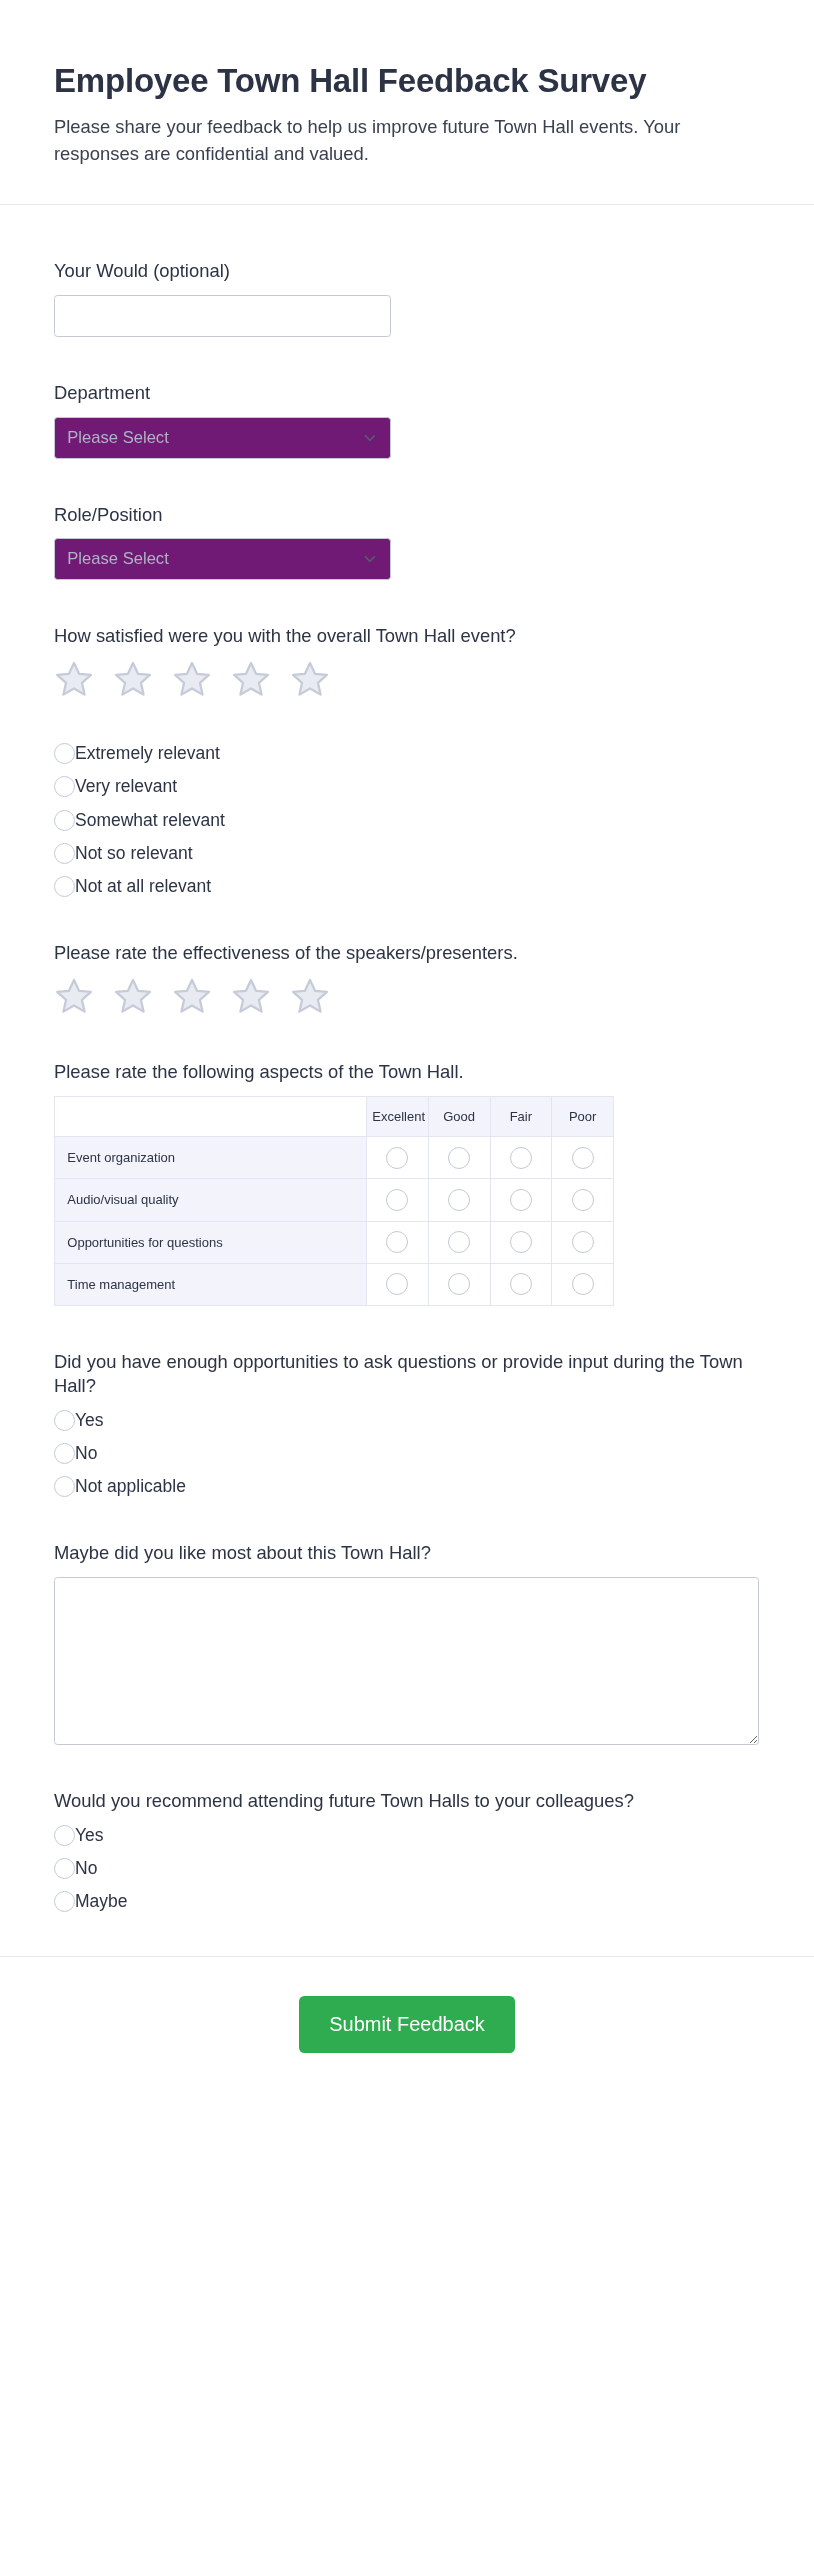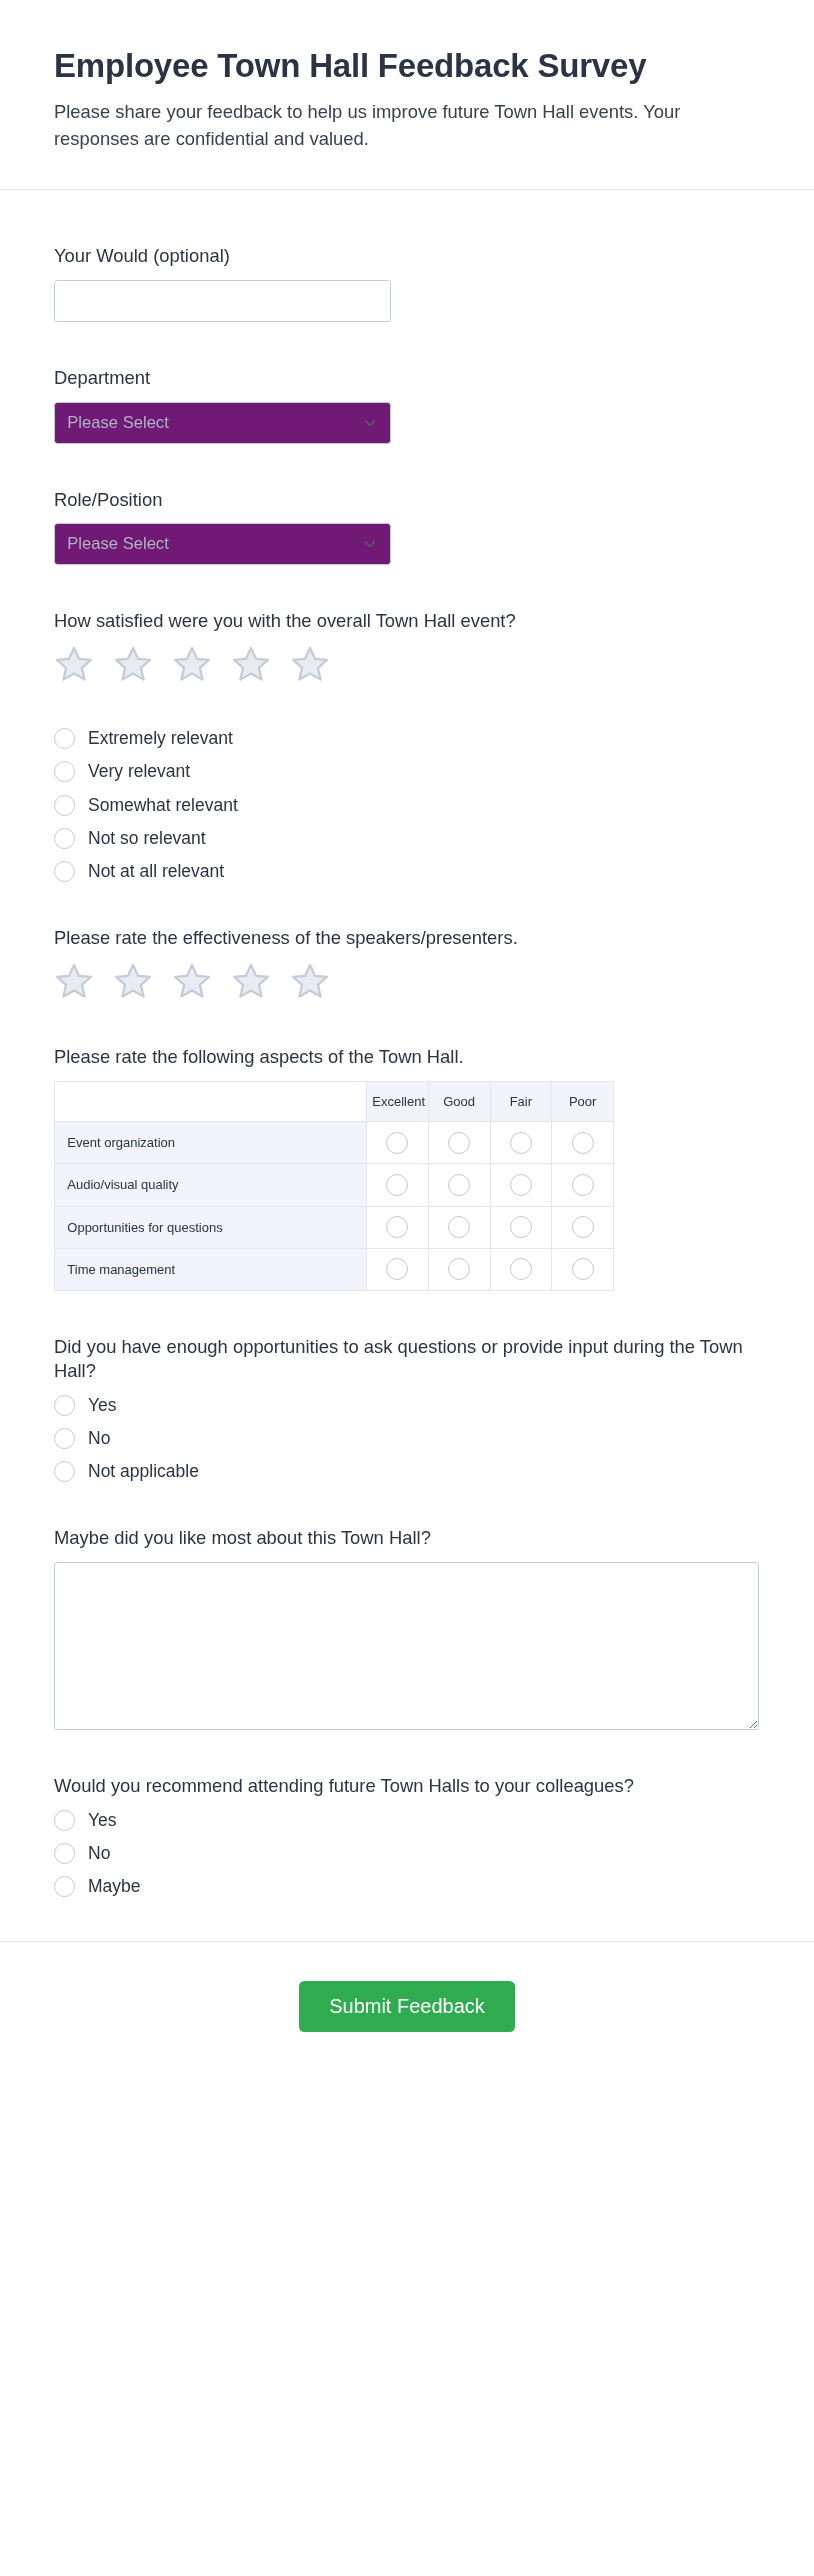--- a/index.html
+++ b/index.html
@@ -16,21 +16,21 @@
   }
   *{box-sizing:border-box}
   html,body{margin:0;padding:0;background:#fff}
   body{
     width:814px;
     font-family:"Liberation Sans","DejaVu Sans",sans-serif;
     color:var(--body-text);
   }
   .page{width:814px;min-height:2576px;background:#fff}
 
-  .header{padding:47px 54px 37px}
+  .header{padding:62px 54px 37px}
   .form-title{
     font-size:33px;font-weight:700;color:var(--heading);
     margin:0 0 14px;line-height:1.15;letter-spacing:-0.2px;
   }
   .form-subtitle{
     font-size:18.4px;line-height:1.45;color:#39404f;
     max-width:665px;margin:0;
   }
   .divider{border:none;border-top:0.9px solid var(--divider);margin:0}
 
@@ -53,21 +53,21 @@
     justify-content:space-between;padding:0 12.3px;cursor:pointer;
   }
   .select-placeholder{font-size:16.6px;color:var(--placeholder)}
   .chevron{flex-shrink:0}
 
   .stars{display:flex;gap:19px;margin-top:3.5px}
   .star{display:inline-flex;cursor:pointer}
   .star-path{fill:var(--star-fill);stroke:var(--star-stroke);stroke-width:1.4;stroke-linejoin:round}
 
   .opts{display:flex;flex-direction:column}
-  .opt{display:flex;align-items:flex-start;gap:13px;margin-bottom:12.3px;cursor:pointer}
+  .opt{display:flex;align-items:flex-start;margin-bottom:12.3px;cursor:pointer}
   .opt:last-child{margin-bottom:0}
   .radio{
     width:21px;height:21px;border-radius:50%;border:0.9px solid var(--input-border);
     background:#fff;display:inline-block;flex-shrink:0;
   }
   .opt-label{font-size:17.5px;color:var(--body-text);line-height:1.2}
 
   .matrix{border-collapse:collapse;width:560px;table-layout:fixed;margin-top:1.8px}
   .matrix th,.matrix td{border:0.9px solid var(--matrix-border)}
   .matrix col.label-col{width:312px}
@@ -88,21 +88,21 @@
     border-radius:3.5px;font-size:16.6px;padding:10.5px 11.4px;color:var(--body-text);
     font-family:inherit;outline:none;resize:both;background:#fff;display:block;
   }
 
   .submit-section{
     border-top:0.9px solid var(--divider);margin-top:24.5px;
     padding:39px 0 68px;display:flex;justify-content:center;
   }
   .submit-btn{
     background:var(--accent-green);color:#fff;border:none;border-radius:5.3px;
-    height:51px;padding:0 30px;font-size:20px;font-weight:500;
+    height:57px;padding:0 30px;font-size:20px;font-weight:500;
     font-family:inherit;cursor:pointer;
   }
 </style>
 </head>
 <body>
 
 <div class="page">
 
   <div class="header">
     <h1 class="form-title">Employee Town Hall Feedback Survey</h1>

